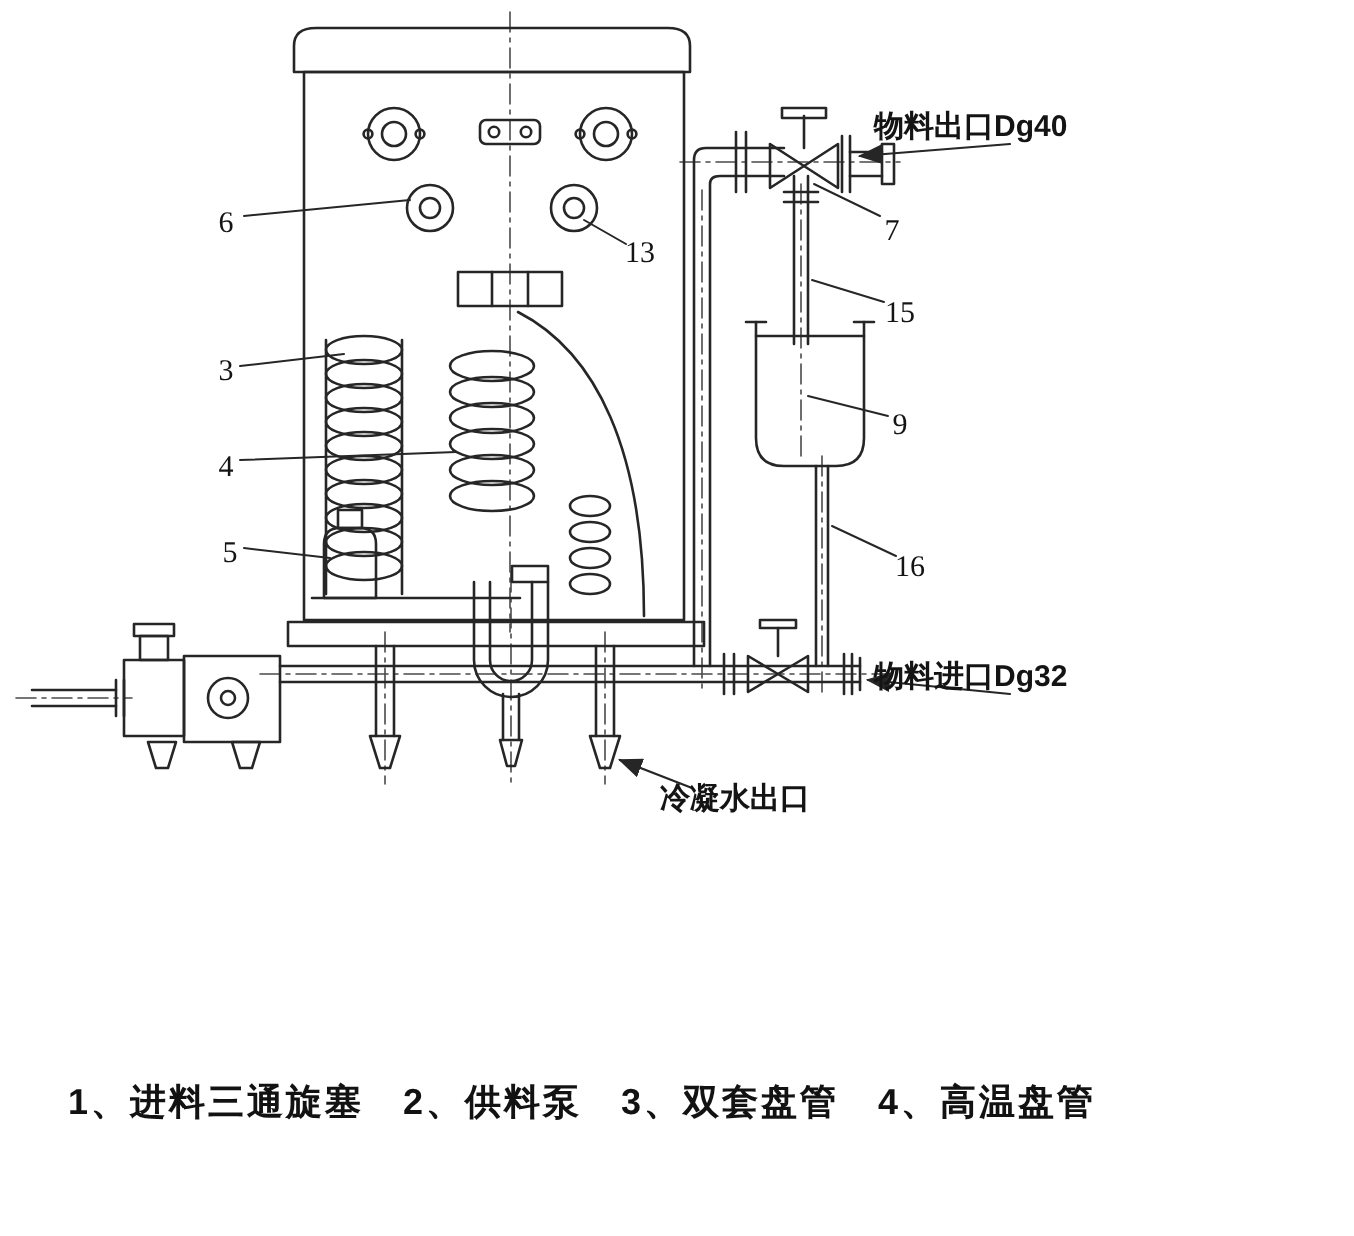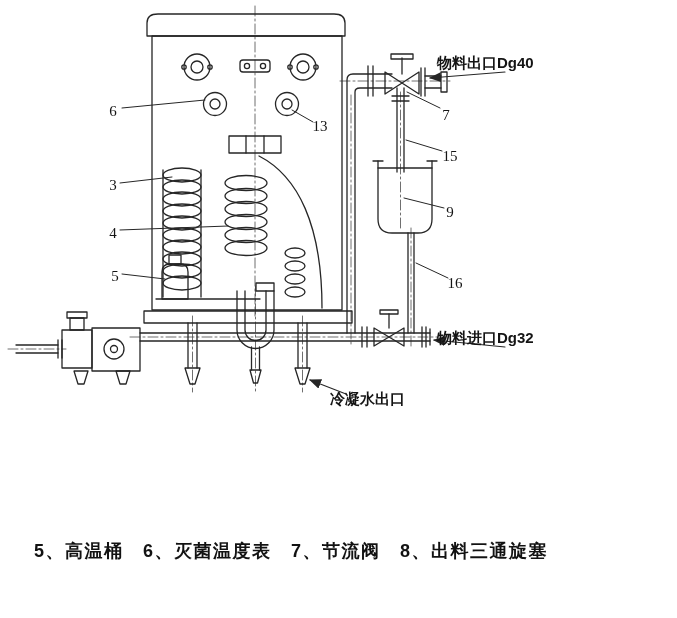--- a/index.html
+++ b/index.html
@@ -250,18 +250,19 @@
     <text x="450" y="161" class="num" text-anchor="middle">15</text>
     <text x="450" y="217" class="num" text-anchor="middle">9</text>
     <text x="455" y="288" class="num" text-anchor="middle">16</text>
 
     <text x="437" y="68" class="anno">物料出口Dg40</text>
     <text x="437" y="343" class="anno">物料进口Dg32</text>
     <text x="330" y="404" class="anno">冷凝水出口</text>
   </svg>
 
   <div class="legend">
+    <div class="lg-line">1、进料三通旋塞　2、供料泵　3、双套盘管　4、高温盘管</div>
     <div class="lg-line">5、高温桶　6、灭菌温度表　7、节流阀　8、出料三通旋塞</div>
     
     
   </div>
 
 </div>
 
 </body></html>

